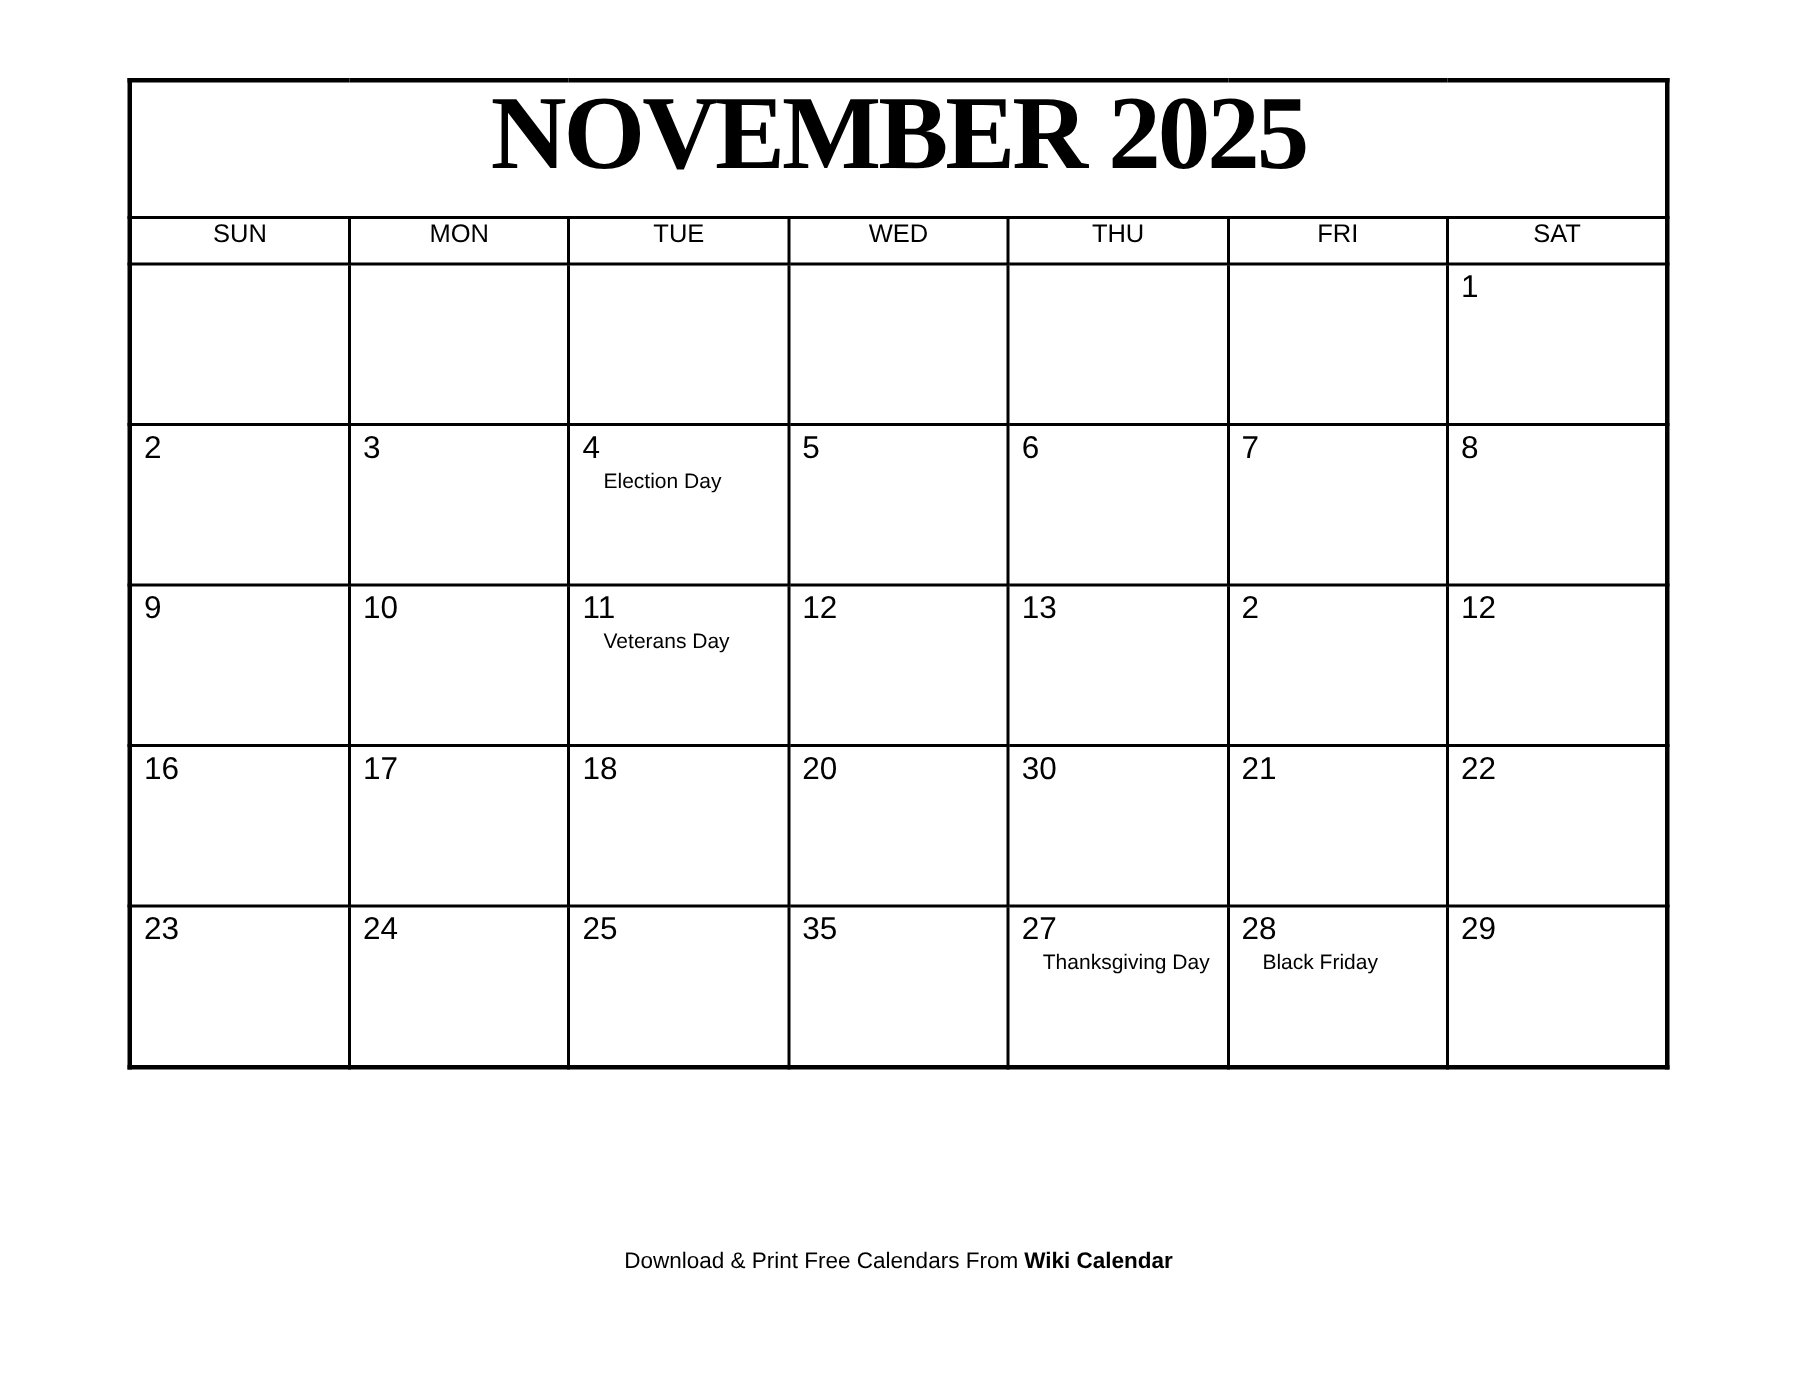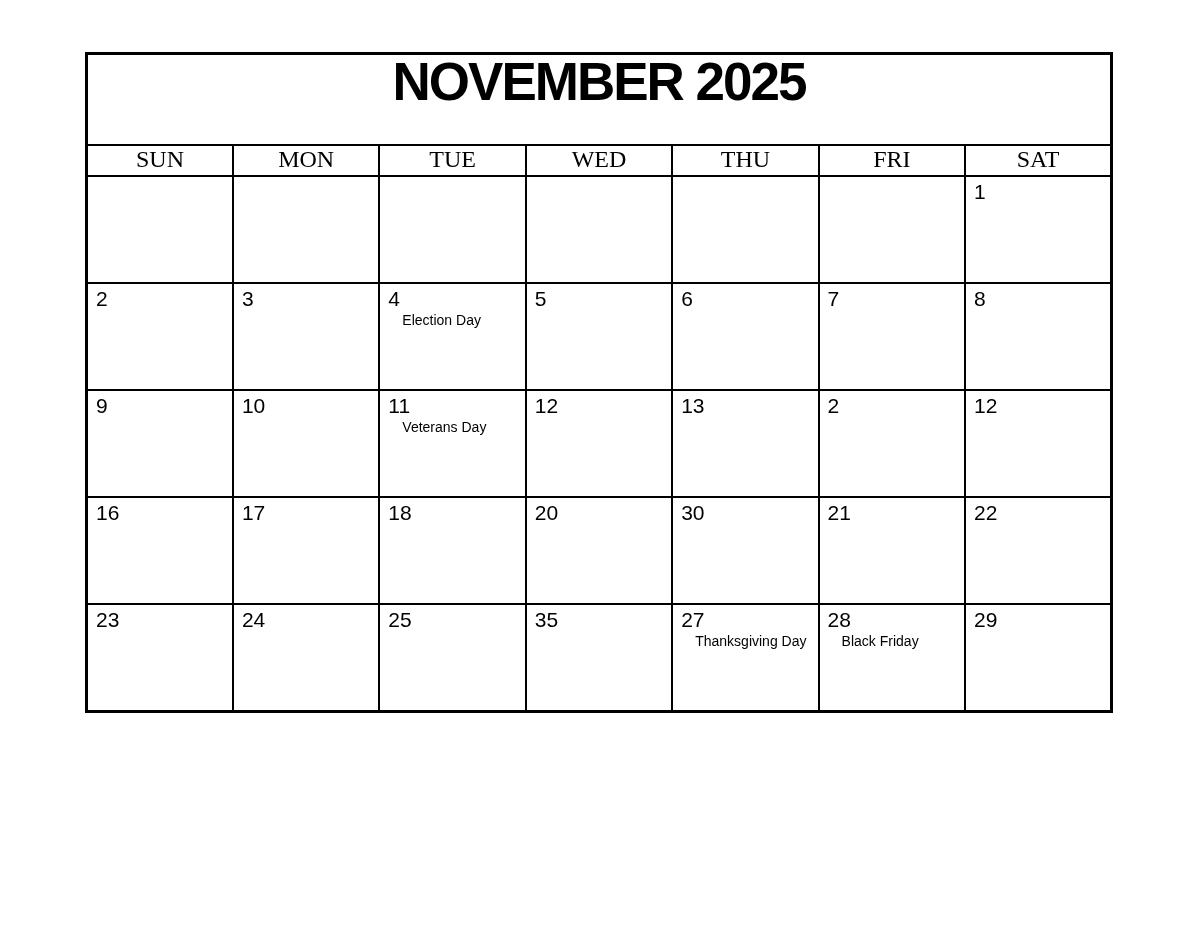--- a/index.html
+++ b/index.html
@@ -35,33 +35,33 @@
     background: #ffffff;
   }
   table.calendar { border: 3px solid #000000; }
   td.title-cell {
     height: 89px;
     text-align: center;
     vertical-align: middle;
   }
   .cal-title {
     font-weight: bold;
-    font-size: 53px;
+    font-size: 70px;
     letter-spacing: -2px;
     line-height: 1;
     white-space: nowrap;
+    font-family: Liberation Serif, serif;
   }
   th.dow {
     height: 29px;
     font-weight: normal;
-    font-size: 24px;
+    font-size: 17px;
     text-align: center;
     vertical-align: middle;
     border-bottom-width: 3px;
-    font-family: Liberation Serif, serif;
   }
   td.cell { height: 105px; }
   .num {
     font-size: 21px;
     line-height: 1.15;
     padding: 3px 4px 0 8px;
     min-height: 24px;
   }
   .hol {
     font-size: 14px;
@@ -248,13 +248,16 @@
             </td>
           <td class="cell">
               <div class="num">29</div>
               <div class="hol"></div>
             </td>
         </tr>
       </tbody>
     </table>
   </div>
 
+  <div class="footer">
+    <span class="prefix">Download &amp; Print Free Calendars From</span><span class="brand">Wiki Calendar</span>
+  </div>
 </div>
 
 </body></html>

